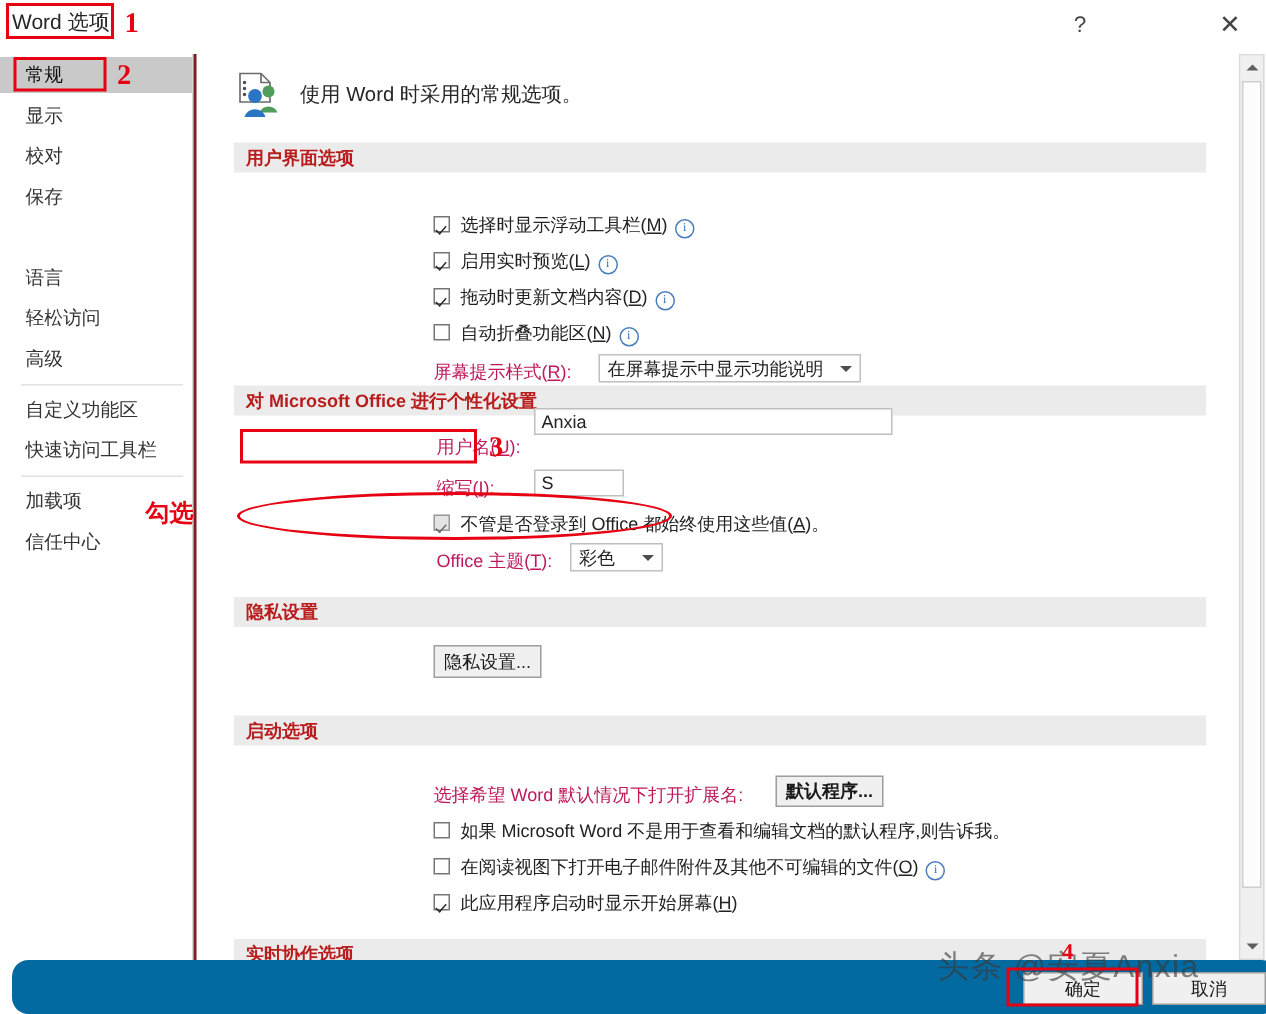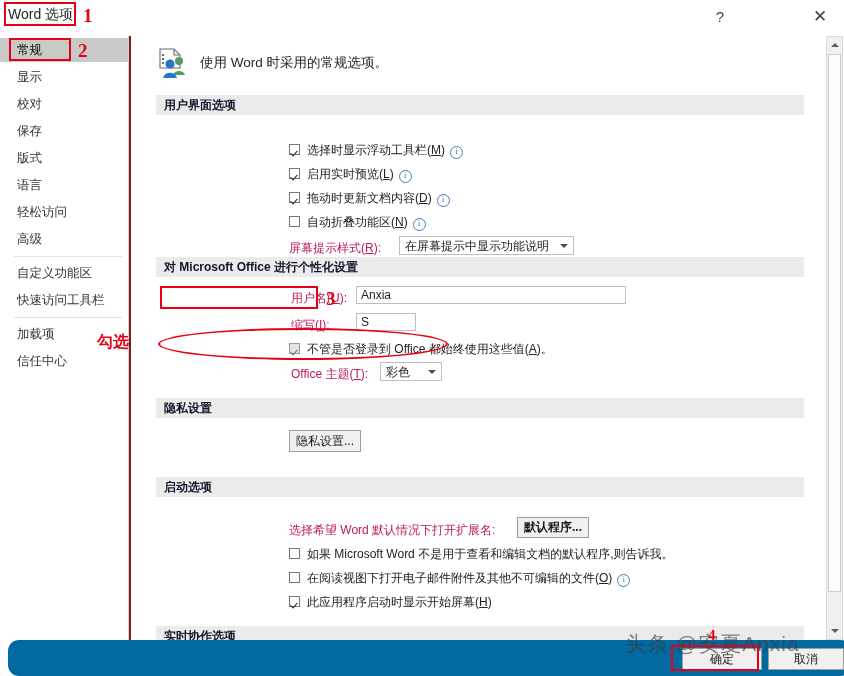--- a/index.html
+++ b/index.html
@@ -32,21 +32,21 @@
   
   .content{position:absolute;left:129px;top:36px;width:697px;height:604px;
            background:#fff;border-left:2px solid #7f1d1d;overflow:hidden;}
   .pane-inner{position:absolute;left:0;top:0;width:681px;height:604px;}
 
   .intro{position:absolute;left:25px;top:12px;width:620px;height:36px;}
   .intro-icon{position:absolute;left:0;top:0;width:34px;height:32px;}
   .intro-text{position:absolute;left:44px;top:6px;font-size:13.5px;color:#262626;white-space:nowrap;}
 
   .section-head{position:absolute;left:25px;width:648px;height:20px;background:#ebebeb;
-                font-size:12px;font-weight:bold;color:#0f172a;line-height:20px;padding-left:8px;
+                font-size:12px;font-weight:bold;color:#b91c1c;line-height:20px;padding-left:8px;
                 box-sizing:border-box;white-space:nowrap;}
 
   .cbrow{position:absolute;height:18px;white-space:nowrap;font-size:12px;color:#222;}
   .cbox{display:inline-block;width:11px;height:11px;border:1px solid #767676;background:#fff;
         vertical-align:-1px;position:relative;box-sizing:border-box;}
   .cbox.checked:after{content:"";position:absolute;left:2px;top:4px;width:3px;height:6px;
         border:solid #2b2b2b;border-width:0 1.3px 1.3px 0;transform:rotate(42deg);}
   .cbox.disabled{background:#e4e4e4;border-color:#9a9a9a;}
   .cbox.disabled:after{border-color:#6b6b6b;}
   .cblabel{margin-left:7px;}
@@ -104,21 +104,20 @@
     <div class="title-text">Word 选项</div>
     <div class="tb-btn tb-help">?</div>
     <div class="tb-btn tb-close">✕</div>
   </div>
 
   <div class="sidebar">
     <div class="side-item active" style="top:2px;">常规</div>
     <div class="side-item" style="top:29px;">显示</div>
     <div class="side-item" style="top:56px;">校对</div>
     <div class="side-item" style="top:83px;">保存</div>
-    <div class="side-item" style="top:110px;">版式</div>
     <div class="side-item" style="top:137px;">语言</div>
     <div class="side-item" style="top:164px;">轻松访问</div>
     <div class="side-item" style="top:191px;">高级</div>
     <div class="side-sep" style="top:220px;"></div>
     <div class="side-item" style="top:225px;">自定义功能区</div>
     <div class="side-item" style="top:252px;">快速访问工具栏</div>
     <div class="side-sep" style="top:281px;"></div>
     <div class="side-item" style="top:286px;">加载项</div>
     <div class="side-item" style="top:313px;">信任中心</div>
   </div>
@@ -169,21 +168,21 @@
         <span class="arrow"></span>
       </div>
 
       <div class="section-head" style="top:221px;">
         <span>对 </span><span>Microsoft Office</span><span> 进行个性化设置</span>
       </div>
 
       <div class="fieldlabel" style="left:160px;top:254px;">
         <span>用户名</span>(<span class="ul">U</span>):
       </div>
-      <div class="textinput" style="left:225px;top:250px;width:270px;">Anxia</div>
+      <div class="textinput" style="left:225px;top:236px;width:239px;">Anxia</div>
 
       <div class="fieldlabel" style="left:160px;top:281px;">
         <span>缩写</span>(<span class="ul">I</span>):
       </div>
       <div class="textinput" style="left:225px;top:277px;width:60px;">S</div>
 
       <div class="cbrow" style="left:158px;top:305px;">
         <span class="cbox checked disabled"></span><span class="cblabel">不管是否登录到 Office 都始终使用这些值</span><span>(<span class="ul">A</span>)</span><span>。</span>
       </div>
 

